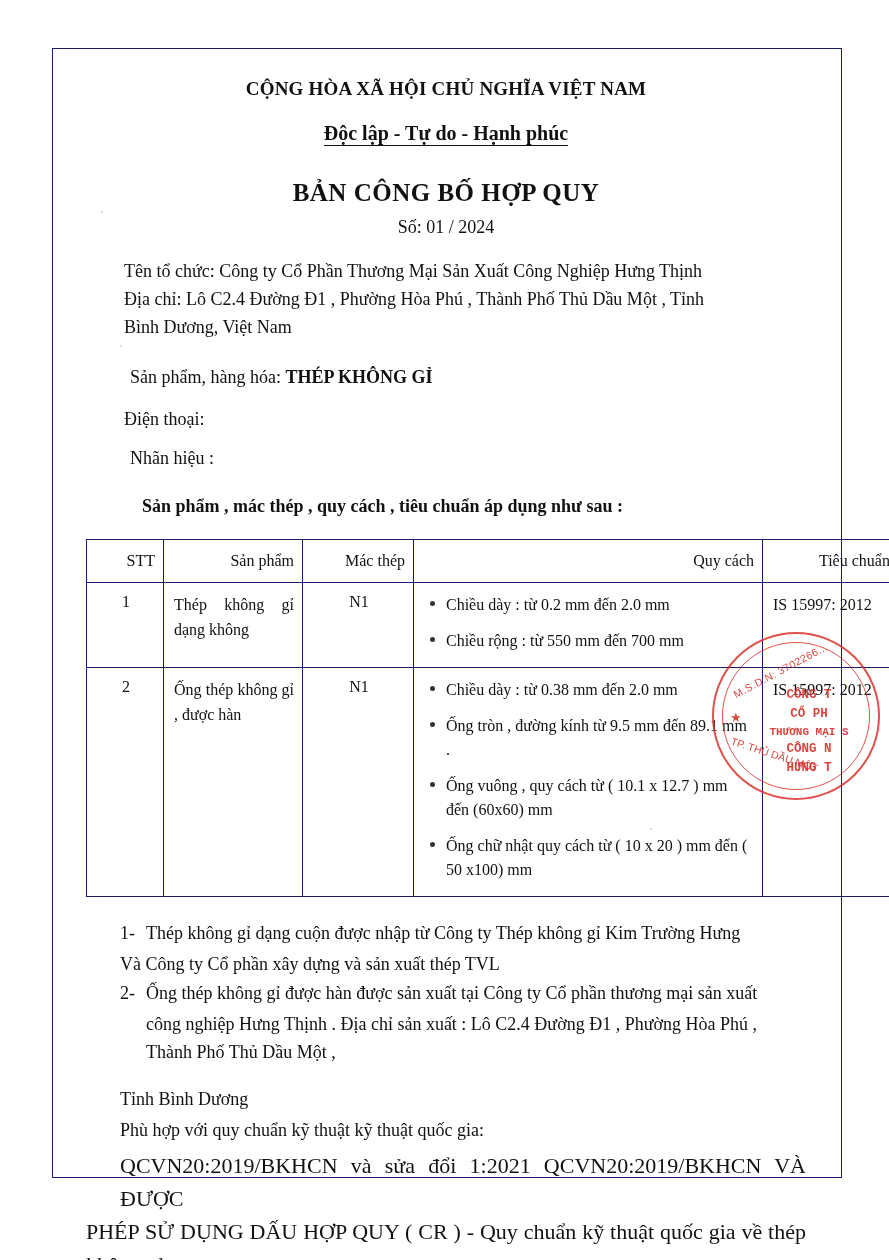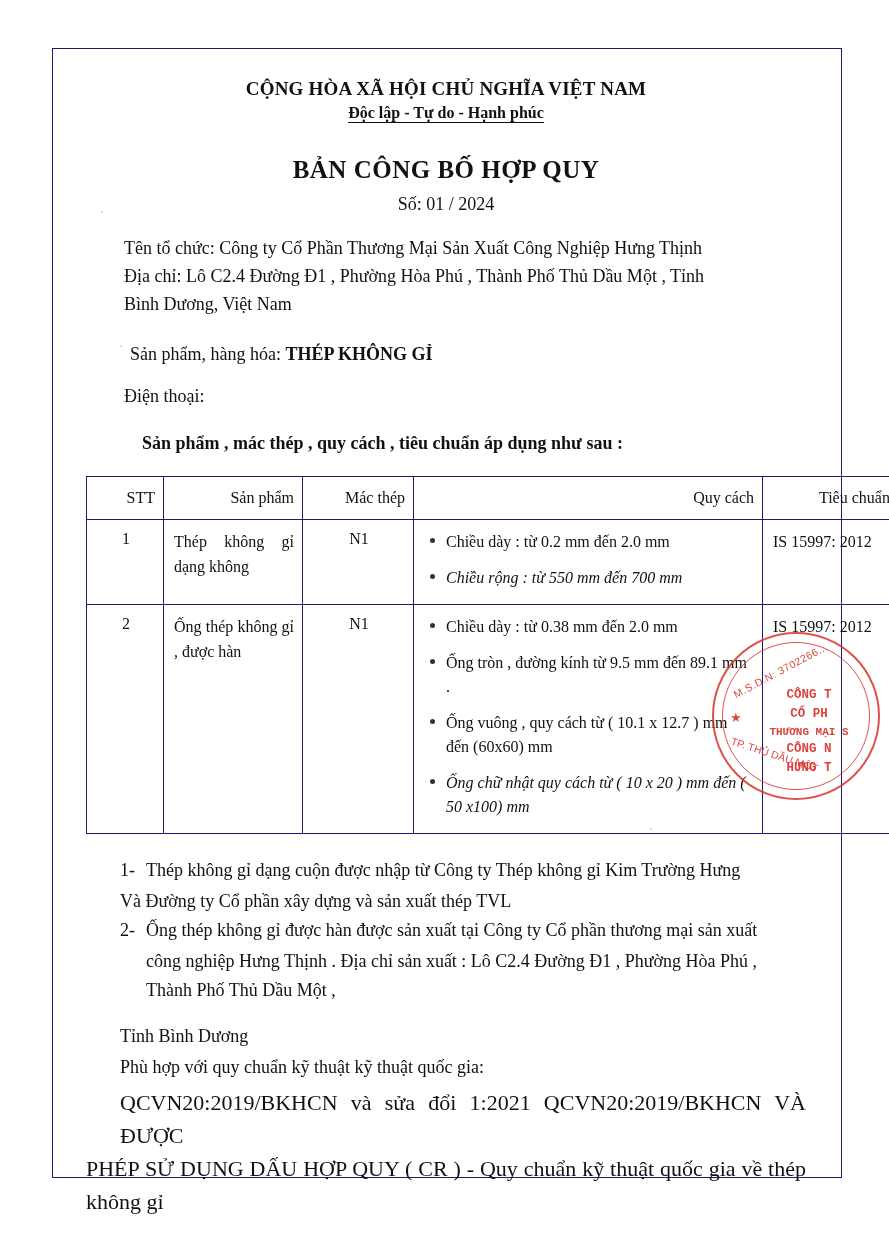--- a/index.html
+++ b/index.html
@@ -39,22 +39,22 @@
   .national-title {
     text-align: center;
     font-weight: bold;
     font-size: 19px;
     letter-spacing: 0.2px;
     margin-top: 8px;
   }
   .national-sub {
     text-align: center;
     font-weight: bold;
-    font-size: 16px;
-    margin-top: 4px;
+    font-size: 20px;
+    margin-top: 22px;
   }
   .national-sub span {
     border-bottom: 1.4px solid #111;
     padding-bottom: 1px;
   }
 
   .doc-title {
     text-align: center;
     font-weight: bold;
     font-size: 25px;
@@ -134,21 +134,21 @@
   td.qc-cell ul {
     margin: 0;
     padding-left: 22px;
     list-style: none;
   }
   td.qc-cell li {
     position: relative;
     margin-bottom: 12px;
     line-height: 1.5;
   }
-  td.qc-cell li:last-child { margin-bottom: 2px; font-style: italic; }
+  td.qc-cell li:last-child { margin-bottom: 2px; }
   td.qc-cell li:before {
     content: "";
     position: absolute;
     left: -16px;
     top: 8px;
     width: 5px;
     height: 5px;
     background: #333;
     border-radius: 50%;
   }
@@ -292,20 +292,21 @@
       <span>Tên tổ chức: </span><span>Công ty Cổ Phần Thương Mại Sản Xuất Công Nghiệp Hưng Thịnh</span>
     </div>
     <div class="info-line">
       <span>Địa chỉ: </span><span>Lô C2.4 Đường Đ1 , Phường Hòa Phú , Thành Phố Thủ Dầu Một , Tỉnh</span>
     </div>
     <div class="info-line cont">Bình Dương, Việt Nam</div>
     <div class="info-line product">
       <span>Sản phẩm, hàng hóa: </span><span class="bold">THÉP KHÔNG GỈ</span>
     </div>
     <div class="info-line phone">Điện thoại:</div>
+    <div class="info-line brand">Nhãn hiệu :</div>
     <div class="info-line specs">Sản phẩm , mác thép , quy cách , tiêu chuẩn áp dụng như sau :</div>
   </div>
 
   <table class="spec-table">
     <thead>
       <tr>
         <th class="col-stt">STT</th>
         <th class="col-sp">Sản phẩm</th>
         <th class="col-mac">Mác thép</th>
         <th class="col-qc">Quy cách</th>
@@ -340,21 +341,21 @@
         <td class="tc-cell">IS 15997: 2012</td>
       </tr>
     </tbody>
   </table>
 
   <div class="notes">
     <div class="note-item">
       <div class="note-num">1-</div>
       <div class="note-text">Thép không gỉ dạng cuộn được nhập từ Công ty Thép không gỉ Kim Trường Hưng</div>
     </div>
-    <div class="note-cont">Và Đường ty Cổ phần xây dựng và sản xuất thép TVL</div>
+    <div class="note-cont">Và Công ty Cổ phần xây dựng và sản xuất thép TVL</div>
 
     <div class="note-item">
       <div class="note-num">2-</div>
       <div class="note-text">Ống thép không gỉ được hàn được sản xuất tại Công ty Cổ phần thương mại sản xuất</div>
     </div>
     <div class="note-cont indent2">công nghiệp Hưng Thịnh . Địa chỉ sản xuất : Lô C2.4 Đường Đ1 , Phường Hòa Phú ,</div>
     <div class="note-cont indent2">Thành Phố Thủ Dầu Một ,</div>
 
     <div class="tail-line tight">Tỉnh Bình Dương</div>
     <div class="tail-line">Phù hợp với quy chuẩn kỹ thuật kỹ thuật quốc gia:</div>

